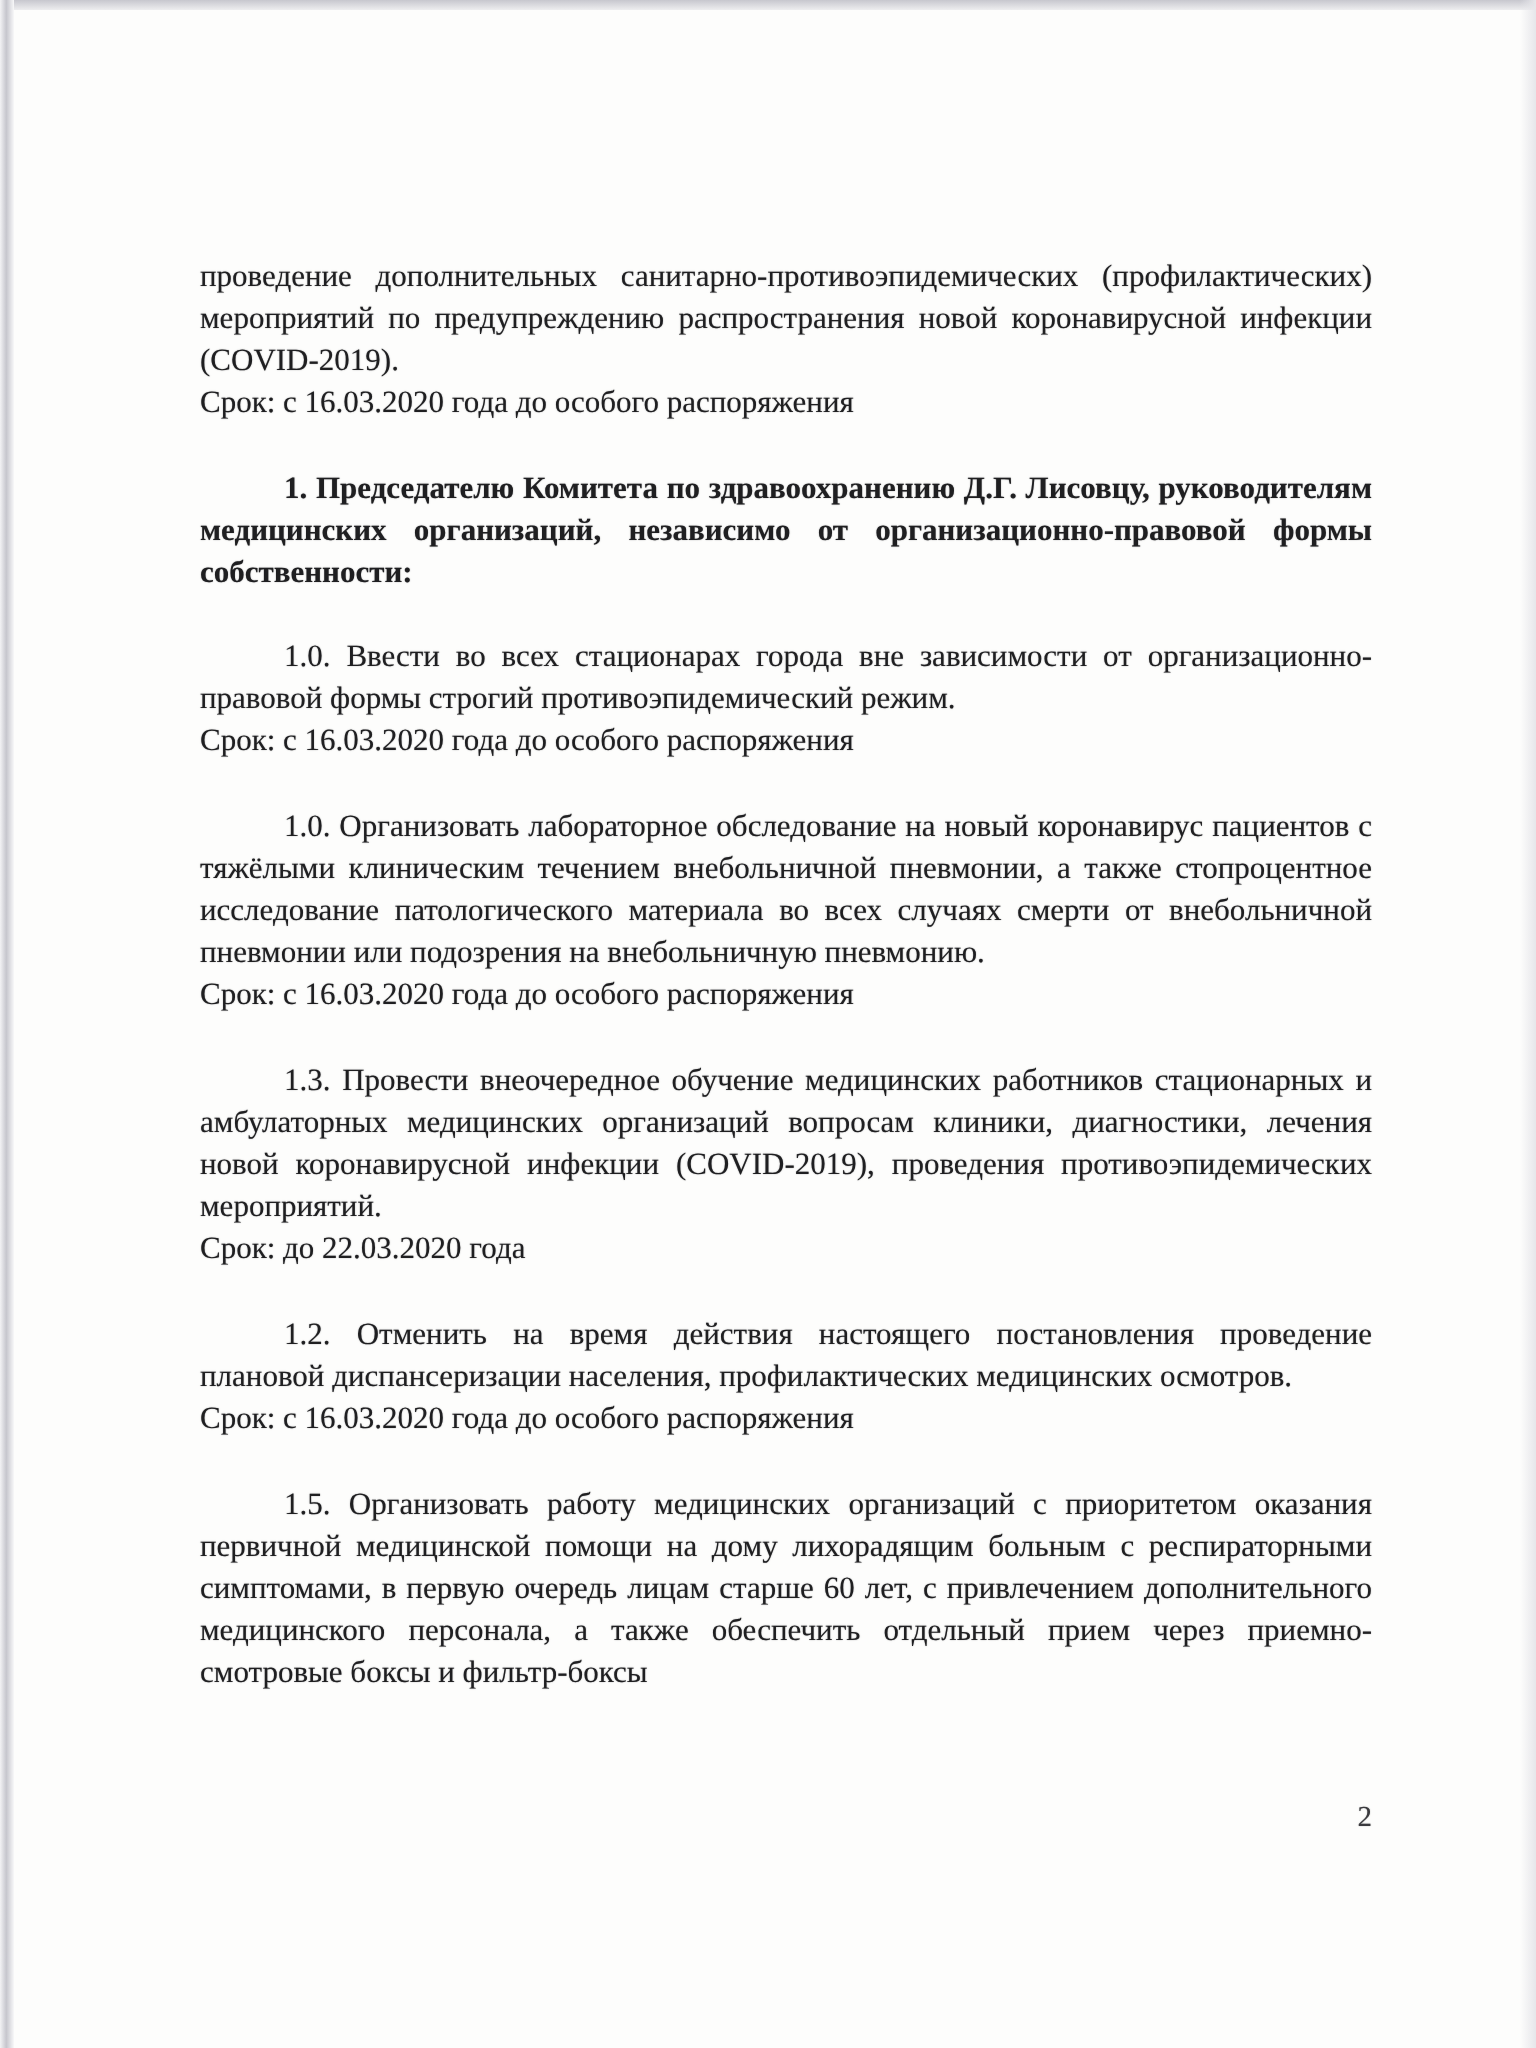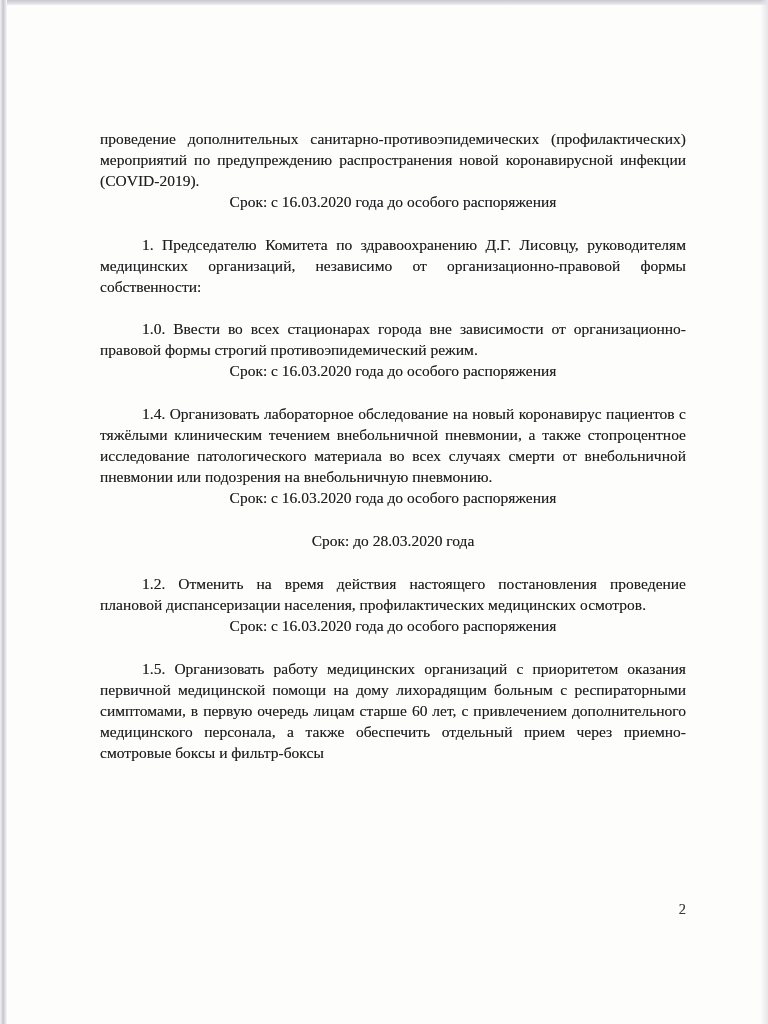--- a/index.html
+++ b/index.html
@@ -43,26 +43,26 @@
     line-height: 21px;
     text-shadow: 0 0 0.6px rgba(35,35,38,0.55);
   }
   .para {
     margin: 0;
     text-align: justify;
     text-indent: 42px;
   }
   .no-indent { text-indent: 0; }
   .heading {
-    font-weight: normal;
+    font-weight: bold;
     margin-bottom: 21px;
   }
   .deadline {
     margin: 0 0 22px 0;
-    text-align: center;
+    text-align: left;
   }
   .page-number {
     position: absolute;
     left: 100px;
     top: 901px;
     width: 586px;
     text-align: right;
     font-size: 14.5px;
     color: #3a3a3e;
     text-shadow: 0 0 0.6px rgba(35,35,38,0.45);
@@ -80,24 +80,25 @@
   <div class="content">
 
     <p class="para no-indent">проведение дополнительных санитарно-противоэпидемических (профилактических) мероприятий по предупреждению распространения новой коронавирусной инфекции (COVID-2019).</p>
     <p class="deadline">Срок: с 16.03.2020 года до особого распоряжения</p>
 
     <p class="para heading">1. Председателю Комитета по здравоохранению Д.Г. Лисовцу, руководителям медицинских организаций, независимо от организационно-правовой формы собственности:</p>
 
     <p class="para">1.0. Ввести во всех стационарах города вне зависимости от организационно-правовой формы строгий противоэпидемический режим.</p>
     <p class="deadline">Срок: с 16.03.2020 года до особого распоряжения</p>
 
-    <p class="para">1.4. Организовать лабораторное обследование на новый коронавирус пациентов с тяжёлыми клиническим течением внебольничной пневмонии, а также стопроцентное исследование патологического материала во всех случаях смерти от внебольничной пневмонии или подозрения на внебольничную пневмонию.</p>
+    <p class="para">1.0. Организовать лабораторное обследование на новый коронавирус пациентов с тяжёлыми клиническим течением внебольничной пневмонии, а также стопроцентное исследование патологического материала во всех случаях смерти от внебольничной пневмонии или подозрения на внебольничную пневмонию.</p>
     <p class="deadline">Срок: с 16.03.2020 года до особого распоряжения</p>
 
-    <p class="deadline">Срок: до 28.03.2020 года</p>
+    <p class="para">1.3. Провести внеочередное обучение медицинских работников стационарных и амбулаторных медицинских организаций вопросам клиники, диагностики, лечения новой коронавирусной инфекции (COVID-2019), проведения противоэпидемических мероприятий.</p>
+    <p class="deadline">Срок: до 22.03.2020 года</p>
 
     <p class="para">1.2. Отменить на время действия настоящего постановления проведение плановой диспансеризации населения, профилактических медицинских осмотров.</p>
     <p class="deadline">Срок: с 16.03.2020 года до особого распоряжения</p>
 
     <p class="para">1.5. Организовать работу медицинских организаций с приоритетом оказания первичной медицинской помощи на дому лихорадящим больным с респираторными симптомами, в первую очередь лицам старше 60 лет, с привлечением дополнительного медицинского персонала, а также обеспечить отдельный прием через приемно-смотровые боксы и фильтр-боксы</p>
 
   </div>
 
   <div class="page-number">2</div>
 

